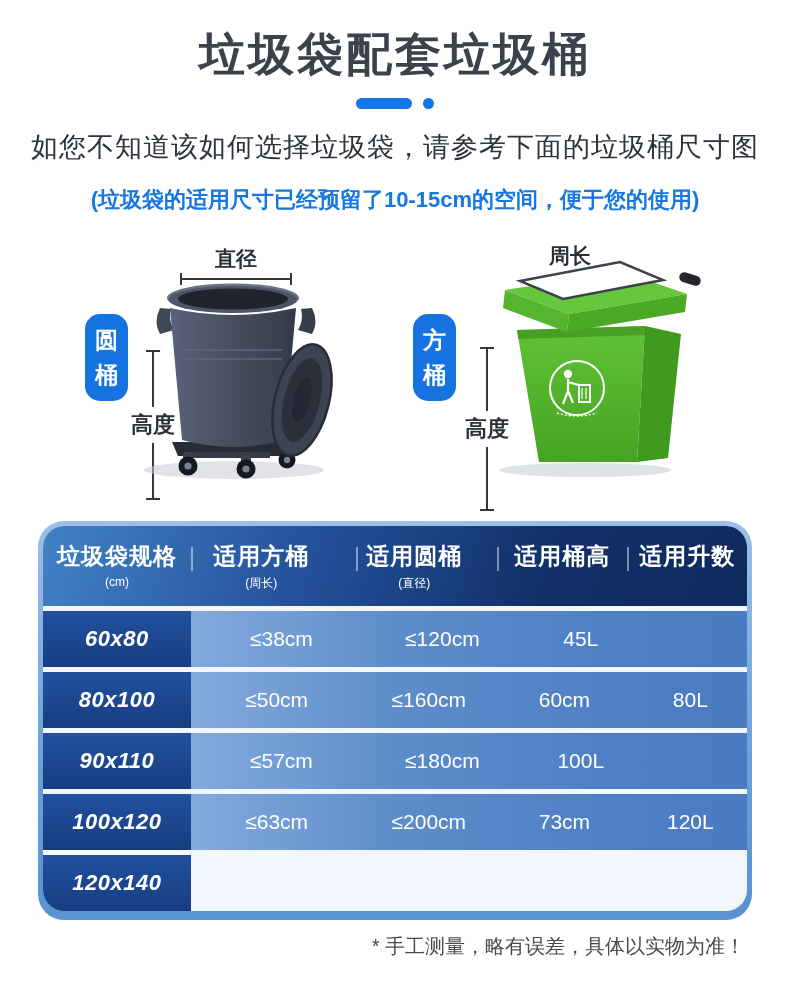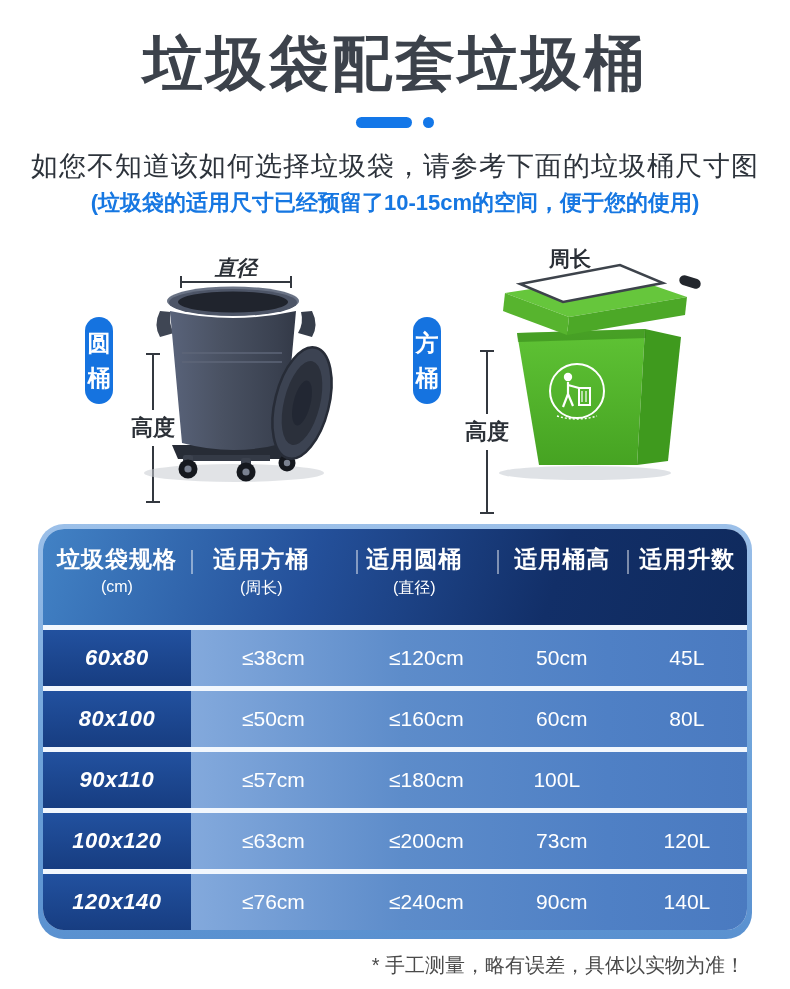--- a/index.html
+++ b/index.html
@@ -6,54 +6,54 @@
   body {
     width:790px; height:989px; position:relative; overflow:hidden;
     background:#ffffff;
     font-family:"Liberation Sans","DejaVu Sans",sans-serif;
   }
   .page { width:100%; height:100%; position:relative; }
 
   
   .main-title {
     margin-top:24px; text-align:center;
-    font-size:60px; font-weight:800; color:#3c424b; letter-spacing:3px;
+    font-size:46px; font-weight:800; color:#3c424b; letter-spacing:3px;
   }
   .divider { display:flex; justify-content:center; align-items:center; gap:11px; margin-top:12px; }
   .divider .dash { width:56px; height:11px; border-radius:6px; background:#1377e8; }
   .divider .dot  { width:11px; height:11px; border-radius:50%;  background:#1377e8; }
 
   .intro-line {
     margin-top:20px; text-align:center;
     font-size:27px; font-weight:500; color:#2d333b; letter-spacing:1px;
   }
   .intro-note {
-    margin-top:4px; text-align:center;
+    margin-top:20px; text-align:center;
     font-size:22px; font-weight:700; color:#1677e2;
   }
 
   
   .bins { position:relative; height:266px; margin-top:27px; }
   .fig  { position:absolute; top:0; height:100%; }
   .fig-round  { left:60px;  width:340px; }
   .fig-square { left:400px; width:360px; }
 
   .bin-tag {
-    position:absolute; width:28px; padding:9px 0;
+    position:absolute; width:43px; padding:9px 0;
     background:#1573e0; border-radius:15px;
     color:#fff; font-size:23px; font-weight:700; text-align:center;
     line-height:1.5; word-break:break-all;
   }
   .tag-round  { left:25px; top:72px; }
   .tag-square { left:13px; top:72px; }
 
   .dim-top-label {
     position:absolute; font-size:21px; font-weight:600; color:#2b3037; text-align:center;
   }
-  .label-diameter  { left:136px; top:9px;  width:80px;font-style:italic; }
+  .label-diameter  { left:136px; top:3px;  width:80px; }
   .label-perimeter { left:130px; top:0px;  width:80px; }
 
   .hdim { position:absolute; left:120px; top:31px; width:112px; height:12px;
           display:flex; align-items:center; }
   .hdim .tick { width:2px; height:12px; background:#33383f; }
   .hdim .line { flex:1; height:2px; background:#33383f; }
 
   .vdim { position:absolute; width:16px; display:flex; flex-direction:column; align-items:center;margin-top:44px; }
   .vdim-round  { left:85px; top:64px; height:150px; }
   .vdim-square { left:79px; top:61px; height:164px; }
@@ -67,41 +67,41 @@
 
   
   .panel-outer {
     margin:13px 38px 0;
     background:linear-gradient(180deg,#9cc0e9 0%,#6ea3da 55%,#5a91d0 100%);
     border-radius:26px; padding:5px 5px 9px;
   }
   .panel-inner { border-radius:21px; overflow:hidden; background:#f2f7fd; }
 
   .thead {
-    height:96px; position:relative; display:flex;
+    height:80px; position:relative; display:flex;
     background:linear-gradient(108deg,#4282c5 0%,#24509a 38%,#122f68 72%,#0f2a5d 100%);
   }
   .th { display:flex; flex-direction:column; align-items:center; padding-top:15px; color:#fff; }
   .th .t { font-size:23px; font-weight:700; letter-spacing:1px; }
-  .th .s { font-size:16px; font-weight:400; margin-top:3px;text-align:right; }
+  .th .s { font-size:12px; font-weight:400; margin-top:3px;text-align:right; }
   .w1{width:21%}.w2{width:23.5%}.w3{width:20%}.w4{width:18.5%}.w5{width:17%}
   .hsep { position:absolute; top:21px; width:2px; height:24px; background:rgba(255,255,255,.45); }
   .hsep1{left:21%}.hsep2{left:44.5%}.hsep3{left:64.5%}.hsep4{left:83%}
 
   .trow { display:flex; height:56px; margin-top:5px; }
   .spec-cell {
     width:21%; display:flex; align-items:center; justify-content:center;
     background:linear-gradient(180deg,#22519f,#173d81);
     color:#fff; font-size:22px; font-weight:700; letter-spacing:.5px;font-style:italic;
   }
   .vals {
     width:79%; display:flex; color:#fff; font-size:21px;
     background:linear-gradient(90deg,#83a9dc 0%,#5d8cca 38%,#4f80c5 75%,#4a7ac0 100%);
   }
-  .vc { display:flex; align-items:center; justify-content:center; }
+  .vc { display:flex; align-items:center; justify-content:center;padding-left:8px; }
   .vc2{width:29.7%}.vc3{width:25.3%}.vc4{width:23.4%}.vc5{width:21.6%}
 
   .footnote {
     margin:13px 45px 0 0; text-align:right;
     font-size:20px; color:#4a4a4a;padding-left:34px;
   }
 </style>
 </head>
 <body>
 
@@ -268,21 +268,20 @@
         <div class="hsep hsep2"></div>
         <div class="hsep hsep3"></div>
         <div class="hsep hsep4"></div>
       </div>
 
       <div class="trow">
         <div class="spec-cell">60x80</div>
         <div class="vals">
           <div class="vc vc2">≤38cm</div>
           <div class="vc vc3">≤120cm</div>
-          <div class="vc vc4">50cm</div>
           <div class="vc vc5">45L</div>
         </div>
       </div>
 
       <div class="trow">
         <div class="spec-cell">80x100</div>
         <div class="vals">
           <div class="vc vc2">≤50cm</div>
           <div class="vc vc3">≤160cm</div>
           <div class="vc vc4">60cm</div>
@@ -304,26 +303,20 @@
         <div class="vals">
           <div class="vc vc2">≤63cm</div>
           <div class="vc vc3">≤200cm</div>
           <div class="vc vc4">73cm</div>
           <div class="vc vc5">120L</div>
         </div>
       </div>
 
       <div class="trow">
         <div class="spec-cell">120x140</div>
-        <div class="vals">
-          <div class="vc vc2">≤76cm</div>
-          <div class="vc vc3">≤240cm</div>
-          <div class="vc vc4">90cm</div>
-          <div class="vc vc5">140L</div>
-        </div>
       </div>
 
     </div>
   </div>
 
   <div class="footnote">* 手工测量，略有误差，具体以实物为准！</div>
 
 </div>
 
 </body></html>

